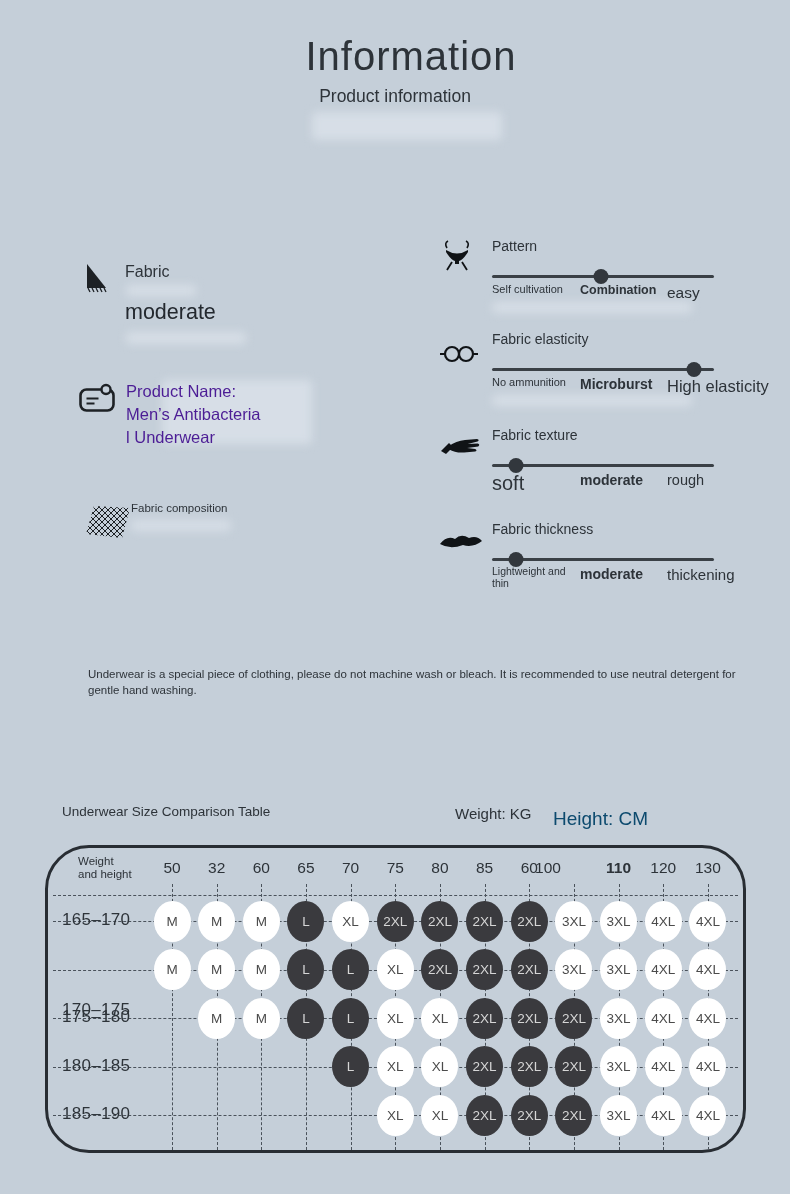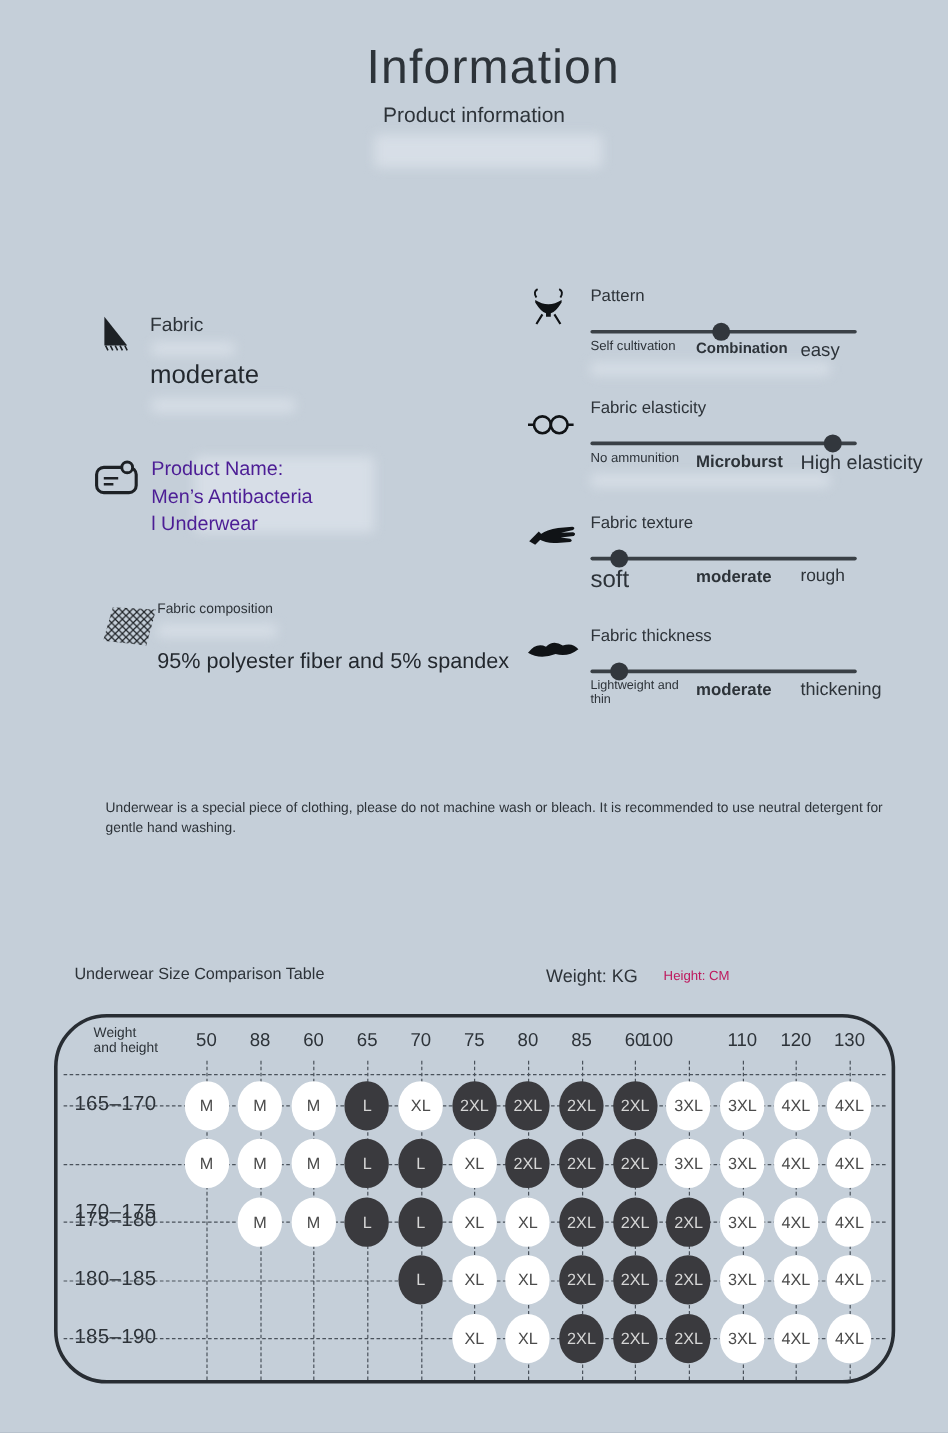--- a/index.html
+++ b/index.html
@@ -37,21 +37,21 @@
   .s2 .o1{font-size:11px;} .s2 .o2{font-size:14px;} .s2 .o3{font-size:16.5px; top:1px;}
   .s3 .o1{font-size:20px;} .s3 .o2{font-size:14px;} .s3 .o3{font-size:14.5px;}
   .s4 .o1{font-size:10.5px; line-height:11.5px; width:74px; white-space:normal;}
   .s4 .o2{font-size:14px;} .s4 .o3{font-size:15px;}
 
   .notice{position:absolute; left:88px; top:666px; width:648px; font-size:11.5px; line-height:16px; color:#2d3339;}
 
   
   .tbl-title{position:absolute; left:62px; top:804px; font-size:13.5px; color:#2d3339;}
   .tbl-weight{position:absolute; left:455px; top:805px; font-size:15px; color:#2d3339;}
-  .tbl-height{position:absolute; left:553px; top:808px; font-size:11px; color:#be185d;}
+  .tbl-height{position:absolute; left:553px; top:808px; font-size:19px; color:#0c4a6e;}
   .tbl-box{position:absolute; left:45px; top:845px; width:701px; height:308px;
            border:3px solid #282d33; border-radius:44px; box-sizing:border-box; overflow:hidden;}
   .corner-label{position:absolute; left:30px; top:7px; width:56px; font-size:11.5px; line-height:13px; color:#2d3339;}
   .colh{position:absolute; top:11px; width:52px; text-align:center; font-size:15.5px; color:#2d3339;}
   .vline{position:absolute; top:36px; height:266px; width:0; border-left:1.5px dashed #4a525b;}
   .hline{position:absolute; left:5px; width:calc(100% - 10px); height:0; border-top:1.5px dashed #4a525b;}
   .rowlab{position:absolute; left:14px; width:82px; font-size:17px; letter-spacing:.3px; color:#2d3339;}
   .csize{position:absolute; width:37px; height:41px; border-radius:50%；; border-radius:50%;
          display:flex; align-items:center; justify-content:center;
          background:#ffffff; color:#4b4b4b; font-size:13.5px; font-weight:500;}
@@ -99,21 +99,20 @@
     <svg width="48" height="36" viewBox="0 0 48 36">
       <defs>
         <pattern id="xh" width="6" height="6" patternUnits="userSpaceOnUse">
           <path d="M0 6 L6 0 M0 0 L6 6" stroke="#1d2125" stroke-width="1"></path>
         </pattern>
       </defs>
       <polygon points="10,2 46,4 38,34 2,30" fill="url(#xh)"></polygon>
     </svg>
   </span>
   <div class="abs spec-label-sm" style="left:131px; top:502px;">Fabric composition</div>
-  <div class="abs spec-value-md" style="left:131px; top:541px;">95% polyester fiber and 5% spandex</div>
 
   <div class="slider s1" style="top:238px;">
     <span class="s-icon">
       <svg width="38" height="36" viewBox="0 0 38 36">
         <path d="M9 10 Q6 5 10 3 M29 10 Q32 5 28 3" stroke="#101316" stroke-width="1.6" fill="none"></path>
         <path d="M8 12 Q19 19 30 12 L30 14 Q25 22 21 23 L21 26 H17 L17 23 Q13 22 8 14 Z" fill="#101316"></path>
         <path d="M14 24 L9 32 M24 24 L29 32" stroke="#101316" stroke-width="1.8" fill="none"></path>
       </svg>
     </span>
     <div class="s-label">Pattern</div>
@@ -202,30 +201,30 @@
       <div class="vline" style="left: 570.6px;"></div>
       <div class="vline" style="left: 615.26px;"></div>
       <div class="vline" style="left: 659.92px;"></div>
       <div class="hline" style="top: 47px;"></div>
       <div class="hline" style="top: 73px;"></div>
       <div class="hline" style="top: 121.5px;"></div>
       <div class="hline" style="top: 170px;"></div>
       <div class="hline" style="top: 218.5px;"></div>
       <div class="hline" style="top: 267px;"></div>
       <div class="colh" style="left: 98px;">50</div>
-      <div class="colh" style="left: 142.66px;">88</div>
+      <div class="colh" style="left: 142.66px;">32</div>
       <div class="colh" style="left: 187.32px;">60</div>
       <div class="colh" style="left: 231.98px;">65</div>
       <div class="colh" style="left: 276.64px;">70</div>
       <div class="colh" style="left: 321.3px;">75</div>
       <div class="colh" style="left: 365.96px;">80</div>
       <div class="colh" style="left: 410.62px;">85</div>
       <div class="colh" style="left: 455.28px;">60</div>
       <div class="colh" style="left: 474px;">100</div>
-      <div class="colh" style="left: 544.6px;">110</div>
+      <div class="colh" style="left: 544.6px; font-weight: bold;">110</div>
       <div class="colh" style="left: 589.26px;">120</div>
       <div class="colh" style="left: 633.92px;">130</div>
       <div class="rowlab" style="top: 62px;">165–170</div>
       <div class="csize" style="left: 105.5px; top: 52.5px;">M</div>
       <div class="csize" style="left: 150.16px; top: 52.5px;">M</div>
       <div class="csize" style="left: 194.82px; top: 52.5px;">M</div>
       <div class="csize dark" style="left: 239.48px; top: 52.5px;">L</div>
       <div class="csize" style="left: 284.14px; top: 52.5px;">XL</div>
       <div class="csize dark" style="left: 328.8px; top: 52.5px;">2XL</div>
       <div class="csize dark" style="left: 373.46px; top: 52.5px;">2XL</div>

